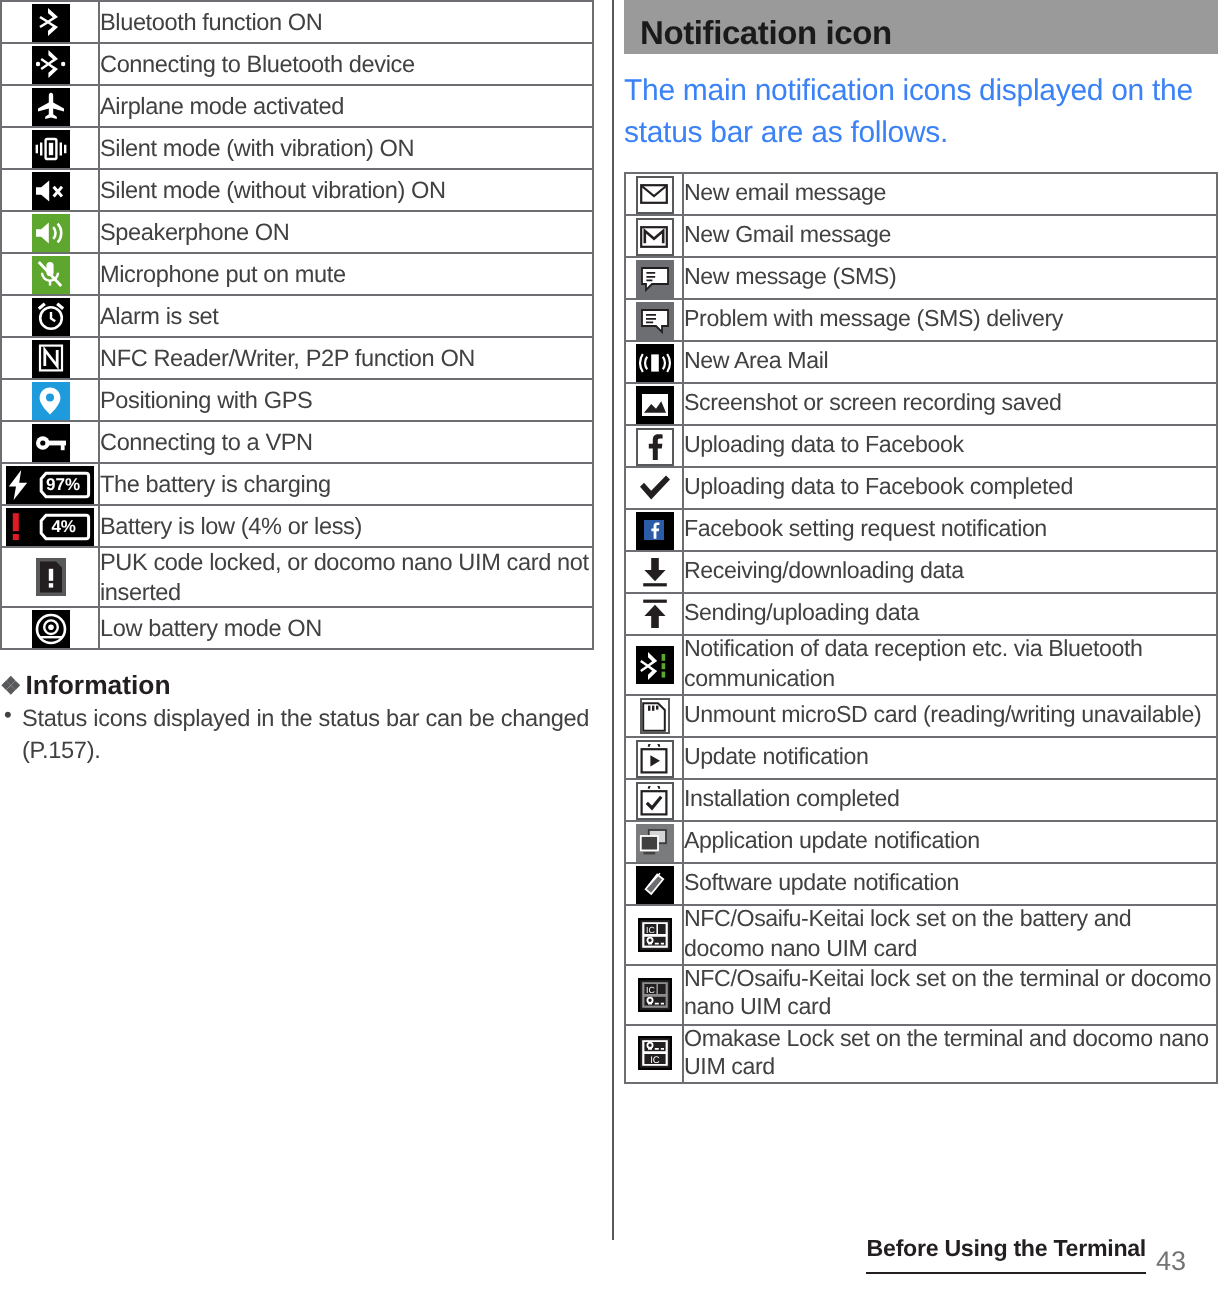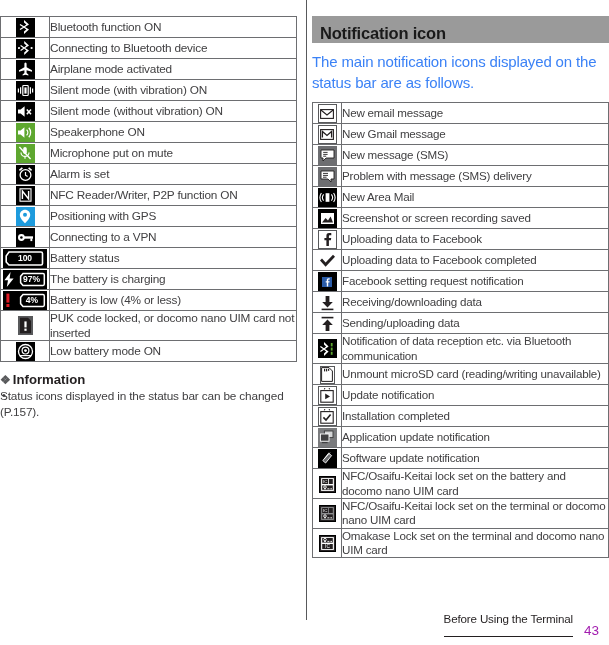--- a/index.html
+++ b/index.html
@@ -28,21 +28,20 @@
     width: 1px;
     height: 620px;
     background: #58595b;
   }
 
   
   .col {
     position: absolute;
     top: 0;
     width: 297px;
-    margin-top: 16px;
   }
   .col-left  { left: 0px; }
   .col-right { left: 312px; }
 
   
   .section-bar {
     background: #9a9a9a;
     height: 27px;
     display: flex;
     align-items: flex-end;
@@ -138,20 +137,21 @@
   .info-head .diamond {
     font-size: 12px;
     color: #58595b;
   }
   .info-list { margin: 0; padding: 0; list-style: none; }
   .info-list li {
     font-size: 11.8px;
     line-height: 1.3;
     color: #414042;
     position: relative;
+    padding-left: 11px;
     letter-spacing: -0.15px;
   }
   .info-list li::before {
     content: "\2022";
     position: absolute;
     left: 2px;
     top: -1px;
     font-size: 11px;
   }
 
@@ -161,32 +161,32 @@
     left: 0;
     bottom: 4px;
     width: 609px;
     height: 24px;
   }
   .footer .chapter {
     position: absolute;
     right: 36px;
     bottom: 4px;
     font-size: 11.6px;
-    font-weight: normal;
+    font-weight: bold;
     color: #231f20;
     border-bottom: 1.4px solid #231f20;
-    padding-bottom: 11px;
+    padding-bottom: 5px;
     letter-spacing: -0.15px;
   }
   .footer .pageno {
     position: absolute;
-    right: 10px;
+    right: 16px;
     bottom: 3px;
     font-size: 13.5px;
-    color: #a21caf;
+    color: #737373;
   }
 </style>
 </head>
 <body>
 
 <div class="page">
 
   <div class="col-divider"></div>
 
   <div class="col col-left">
@@ -326,31 +326,20 @@
                   <circle cx="4.4" cy="5.5" r="3.4" fill="#fff"></circle>
                   <circle cx="4.4" cy="5.5" r="1.3" fill="#000"></circle>
                   <rect x="7" y="4.3" width="9" height="2.4" fill="#fff"></rect>
                   <rect x="13.4" y="6.3" width="1.9" height="2.8" fill="#fff"></rect>
                 </svg>
             </span>
           </td>
           <td class="textcell">Connecting to a VPN</td>
         </tr>
 
-        <tr>
-          <td class="iconcell">
-            <span class="ibox dark wide">
-              <svg width="44" height="17" viewBox="0 0 44 17" style="position:absolute;left:0;top:1px">
-                <path d="M6 2 H38 a1.5 1.5 0 0 1 1.5 1.5 V13.5 a1.5 1.5 0 0 1 -1.5 1.5 H6 L3.2 12 V6 Z" fill="none" stroke="#fff" stroke-width="1.6"></path>
-              </svg>
-              <span class="batt" style="position:relative;z-index:2;">100</span>
-            </span>
-          </td>
-          <td class="textcell">Battery status</td>
-        </tr>
 
         <tr>
           <td class="iconcell">
             <span class="ibox dark wide2" style="justify-content:flex-end;padding-right:2px;">
               <svg width="12" height="15" viewBox="0 0 12 15" style="position:absolute;left:0px;top:2px">
                   <path d="M7.6 0 L1.4 8.2 H5 L3.8 15 L10.6 6.4 H6.6 Z" fill="#fff"></path>
                 </svg>
               <svg width="28" height="15" viewBox="0 0 28 15" style="position:absolute;right:1px;top:2px">
                 <path d="M5 1.6 H25 a1.3 1.3 0 0 1 1.3 1.3 V12.1 a1.3 1.3 0 0 1 -1.3 1.3 H5 L2.6 10.6 V4.4 Z" fill="none" stroke="#fff" stroke-width="1.5"></path>
               </svg>

